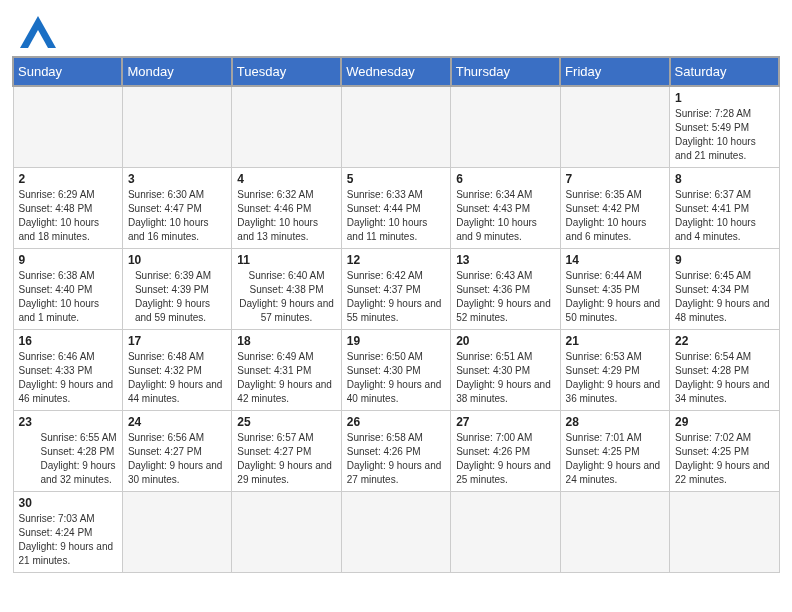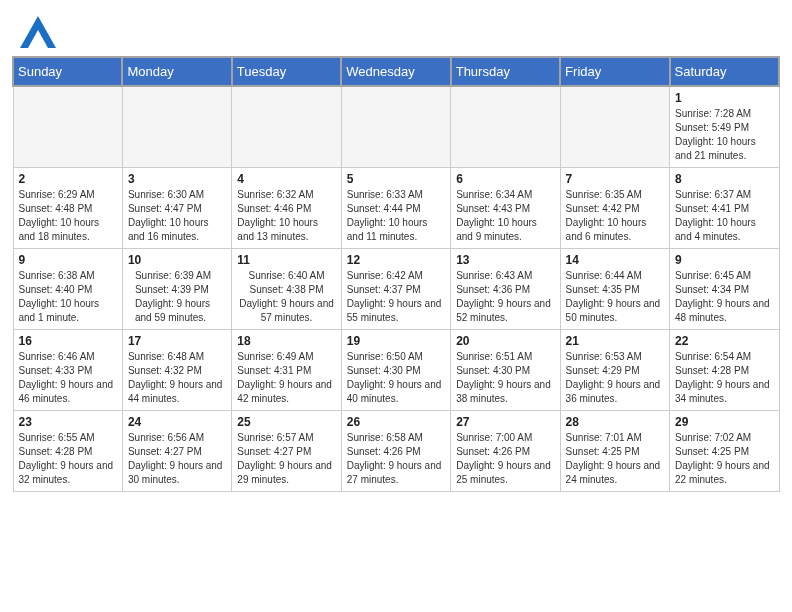--- a/index.html
+++ b/index.html
@@ -259,21 +259,21 @@
           <td>
             <span class="day-number">22</span>
             <div class="day-info" style="white-space: pre-line;">Sunrise: 6:54 AM
 Sunset: 4:28 PM
 Daylight: 9 hours and 34 minutes.</div>
           </td>
         </tr>
         <tr>
           <td>
             <span class="day-number">23</span>
-            <div class="day-info" style="white-space: pre-line;">Sunrise: 6:55 AM
+            <div class="day-info" style="white-space: pre-line; margin-left: 22px;">Sunrise: 6:55 AM
 Sunset: 4:28 PM
 Daylight: 9 hours and 32 minutes.</div>
           </td>
           <td>
             <span class="day-number">24</span>
             <div class="day-info" style="white-space: pre-line;">Sunrise: 6:56 AM
 Sunset: 4:27 PM
 Daylight: 9 hours and 30 minutes.</div>
           </td>
           <td>
@@ -299,16 +299,30 @@
             <div class="day-info" style="white-space: pre-line;">Sunrise: 7:01 AM
 Sunset: 4:25 PM
 Daylight: 9 hours and 24 minutes.</div>
           </td>
           <td>
             <span class="day-number">29</span>
             <div class="day-info" style="white-space: pre-line;">Sunrise: 7:02 AM
 Sunset: 4:25 PM
 Daylight: 9 hours and 22 minutes.</div>
           </td>
+        </tr>
+        <tr>
+          <td>
+            <span class="day-number">30</span>
+            <div class="day-info" style="white-space: pre-line;">Sunrise: 7:03 AM
+Sunset: 4:24 PM
+Daylight: 9 hours and 21 minutes.</div>
+          </td>
+          <td class="empty"></td>
+          <td class="empty"></td>
+          <td class="empty"></td>
+          <td class="empty"></td>
+          <td class="empty"></td>
+          <td class="empty"></td>
         </tr>
       </tbody>
   </table>
 </div>
 
 </body></html>

